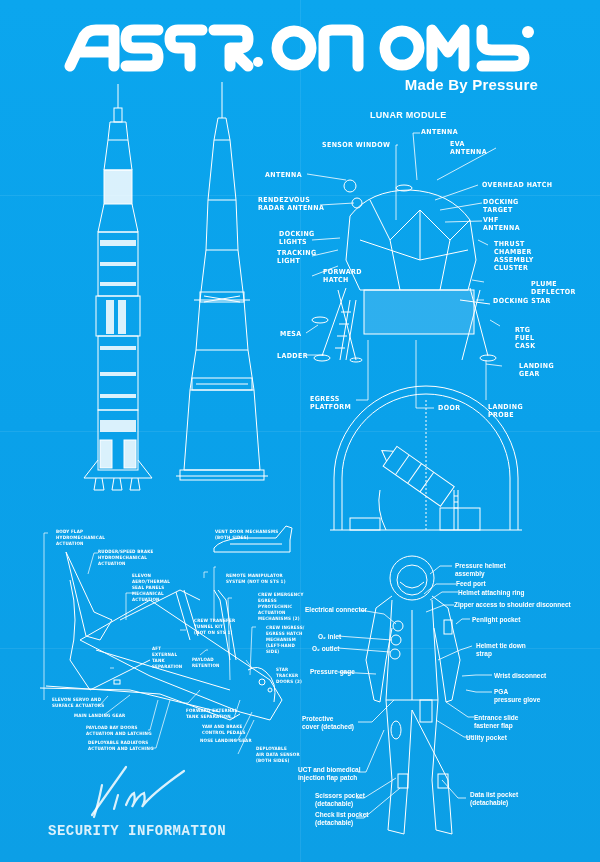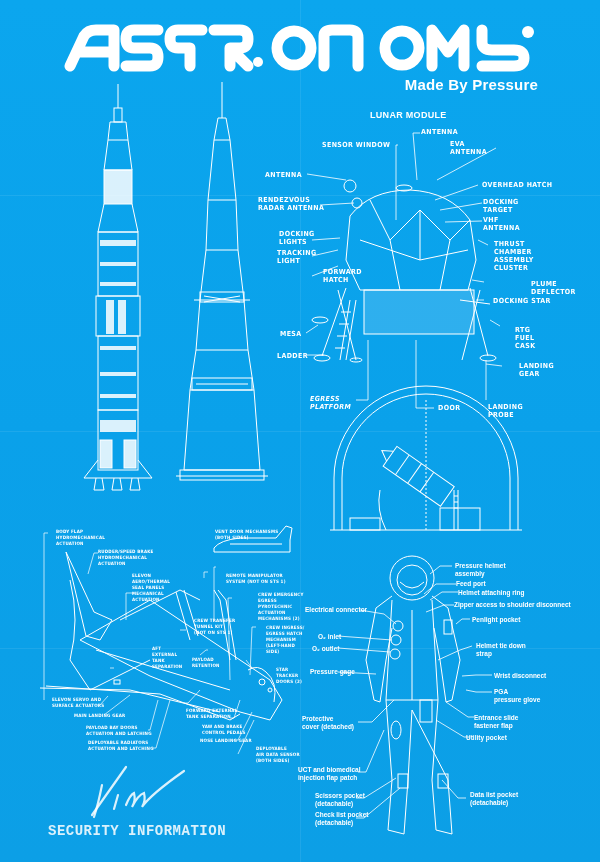--- a/index.html
+++ b/index.html
@@ -269,21 +269,21 @@
   <div class="lbl" style="left:493px;top:280px;margin-left:38px;">PLUME
 DEFLECTOR</div>
   <div class="lbl" style="left:493px;top:297px;">DOCKING STAR</div>
   <div class="lbl" style="left:280px;top:330px;">MESA</div>
   <div class="lbl" style="left:515px;top:326px;">RTG
 FUEL
 CASK</div>
   <div class="lbl" style="left:277px;top:352px;">LADDER</div>
   <div class="lbl" style="left:519px;top:362px;">LANDING
 GEAR</div>
-  <div class="lbl" style="left:310px;top:395px;font-style:italic;">EGRESS
+  <div class="lbl" style="left:310px;top:395px;">EGRESS
 PLATFORM</div>
   <div class="lbl" style="left:438px;top:404px;">DOOR</div>
   <div class="lbl" style="left:488px;top:403px;">LANDING
 PROBE</div>
 
   <div class="lbl sm" style="left:56px;top:529px;">BODY FLAP
 HYDROMECHANICAL
 ACTUATION</div>
   <div class="lbl sm" style="left:98px;top:549px;">RUDDER/SPEED BRAKE
 HYDROMECHANICAL

